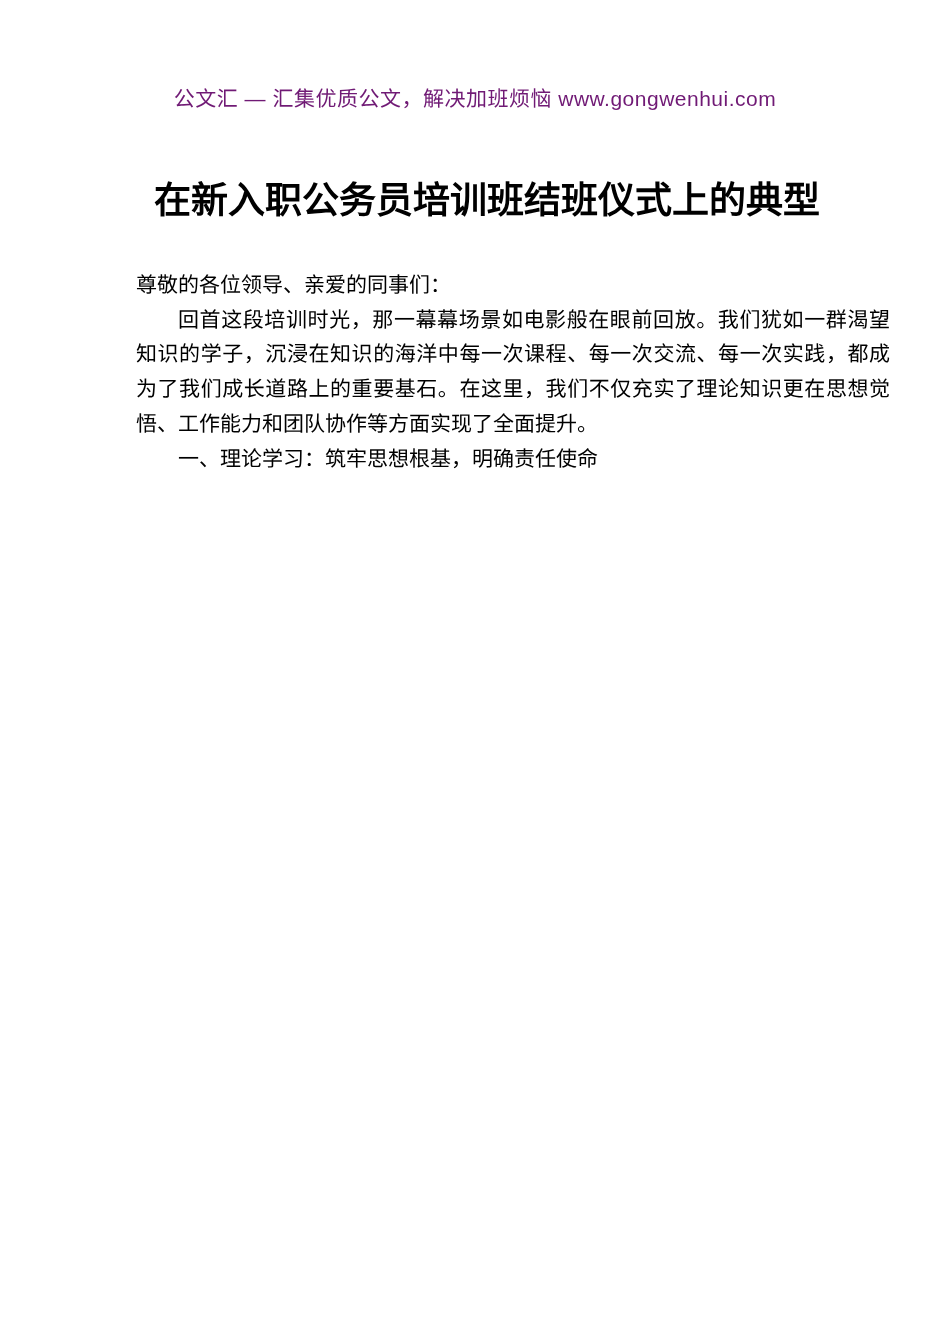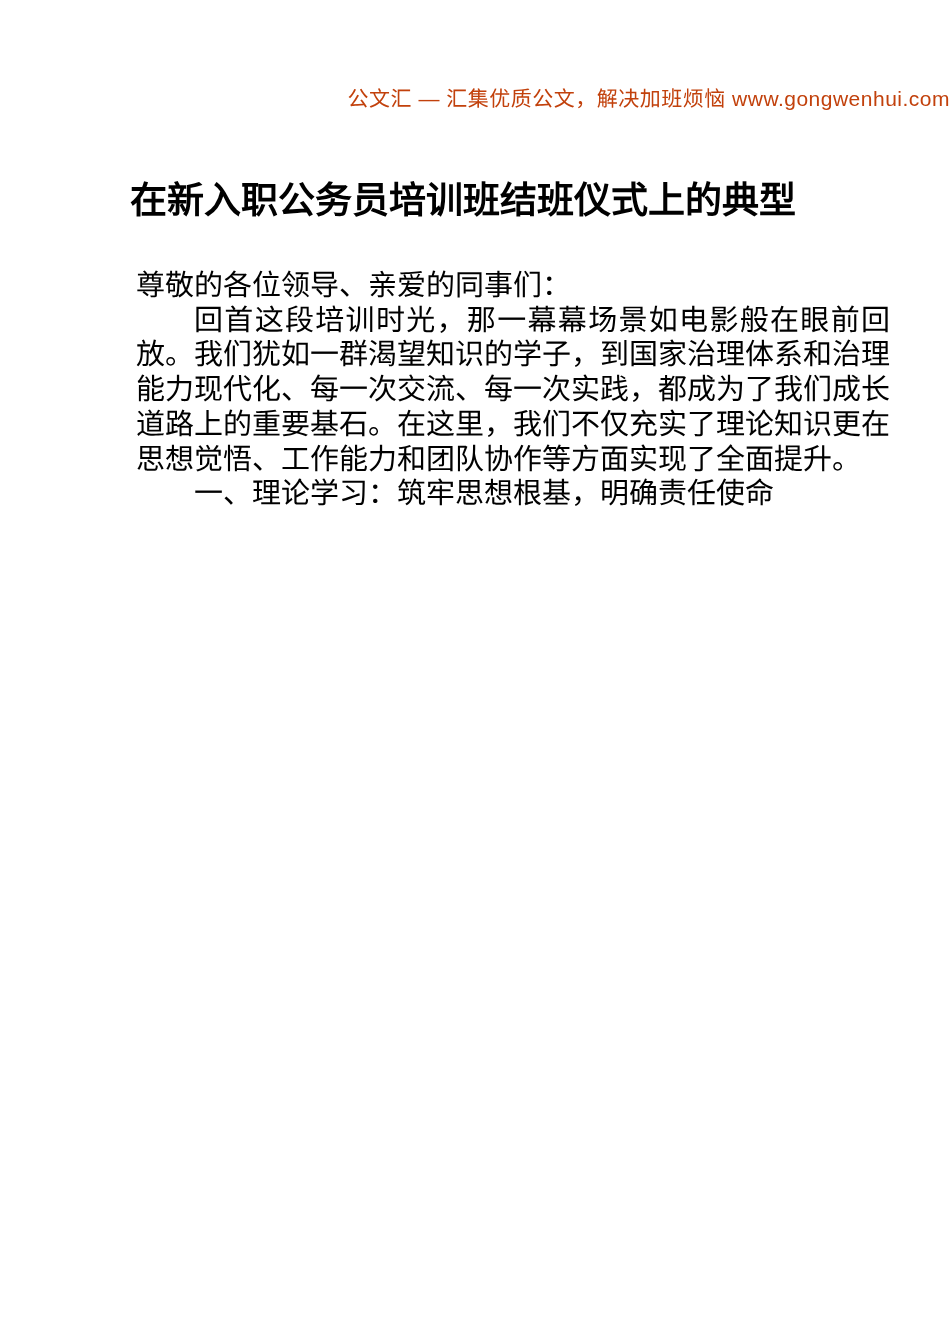--- a/index.html
+++ b/index.html
@@ -22,54 +22,54 @@
     font-size: 21px;
     line-height: 30px;
     font-family: "Liberation Sans", "DejaVu Sans", sans-serif;
     letter-spacing: 0.5px;
   }
   .title {
     margin: 54px 130px 0 130px;
     font-size: 37px;
     line-height: 66px;
     font-weight: 700;
-    text-align: left;
+    text-align: right;
     font-family: "Liberation Sans", "DejaVu Sans", sans-serif;
   }
   .title .title-line {
     display: block;
   }
   .content {
     margin: 34px 60px 0 136px;
     font-family: "Liberation Serif", "DejaVu Serif", serif;
-    font-size: 29px;
+    font-size: 21px;
     line-height: 34.7px;
     text-align: justify;
   }
   .content p {
     margin: 0;
     padding: 0;
     text-indent: 2em;
   }
   .content p.salutation {
     text-indent: 0;
   }
   .content p.heading {
     font-weight: 400;
     font-family: "Liberation Sans", "DejaVu Sans", sans-serif;
   }
 </style>
 </head>
 <body>
 
 <div class="page">
-  <div class="banner" style="color: #c2410c; text-align: right;">公文汇 — 汇集优质公文，解决加班烦恼 www.gongwenhui.com</div>
+  <div class="banner" style="color: #701a75;">公文汇 — 汇集优质公文，解决加班烦恼 www.gongwenhui.com</div>
 
   <h1 class="title">
       <span class="title-line">在新入职公务员培训班结班仪式上的典型</span>
     </h1>
 
   <div class="content">
       <p class="salutation">尊敬的各位领导、亲爱的同事们：</p>
-      <p class="body">回首这段培训时光，那一幕幕场景如电影般在眼前回放。我们犹如一群渴望知识的学子，到国家治理体系和治理能力现代化、每一次交流、每一次实践，都成为了我们成长道路上的重要基石。在这里，我们不仅充实了理论知识更在思想觉悟、工作能力和团队协作等方面实现了全面提升。</p>
+      <p class="body">回首这段培训时光，那一幕幕场景如电影般在眼前回放。我们犹如一群渴望知识的学子，沉浸在知识的海洋中每一次课程、每一次交流、每一次实践，都成为了我们成长道路上的重要基石。在这里，我们不仅充实了理论知识更在思想觉悟、工作能力和团队协作等方面实现了全面提升。</p>
       <p class="heading">一、理论学习：筑牢思想根基，明确责任使命</p>
     </div>
 </div>
 
 </body></html>

